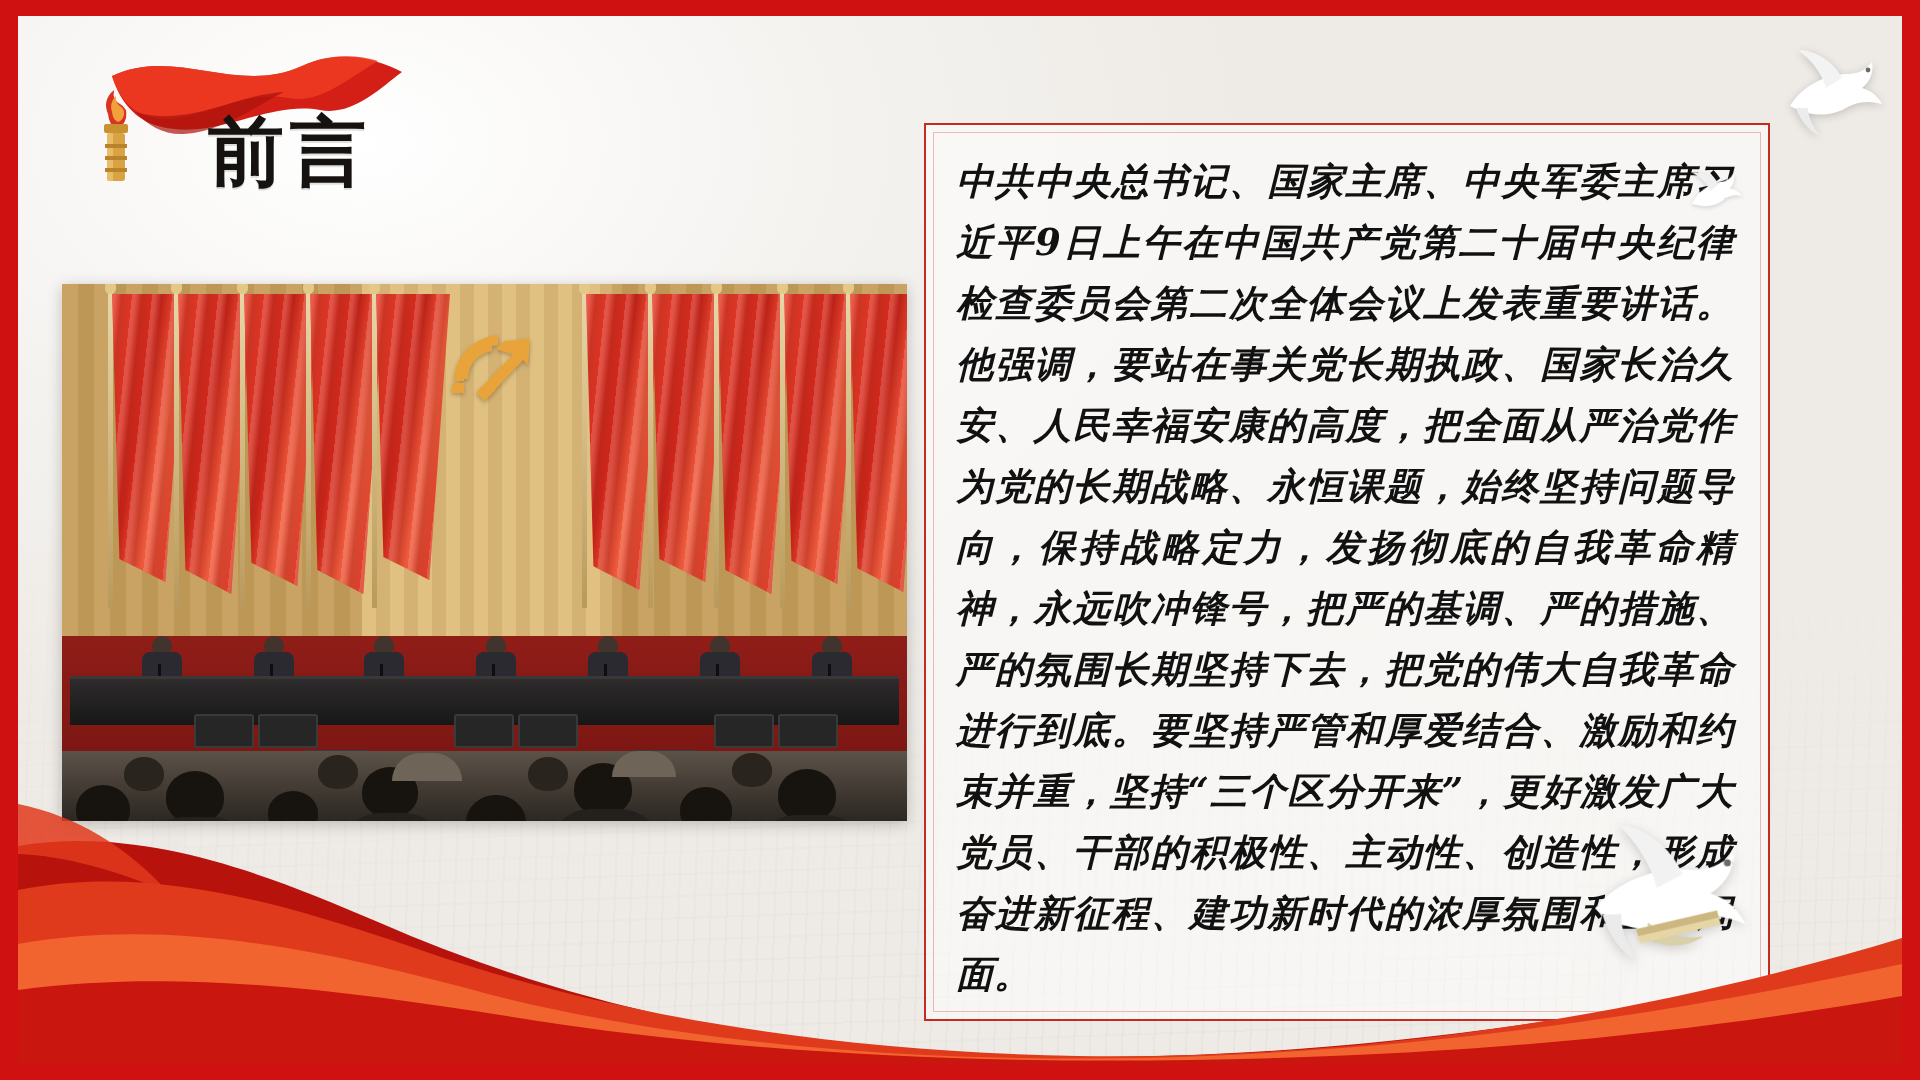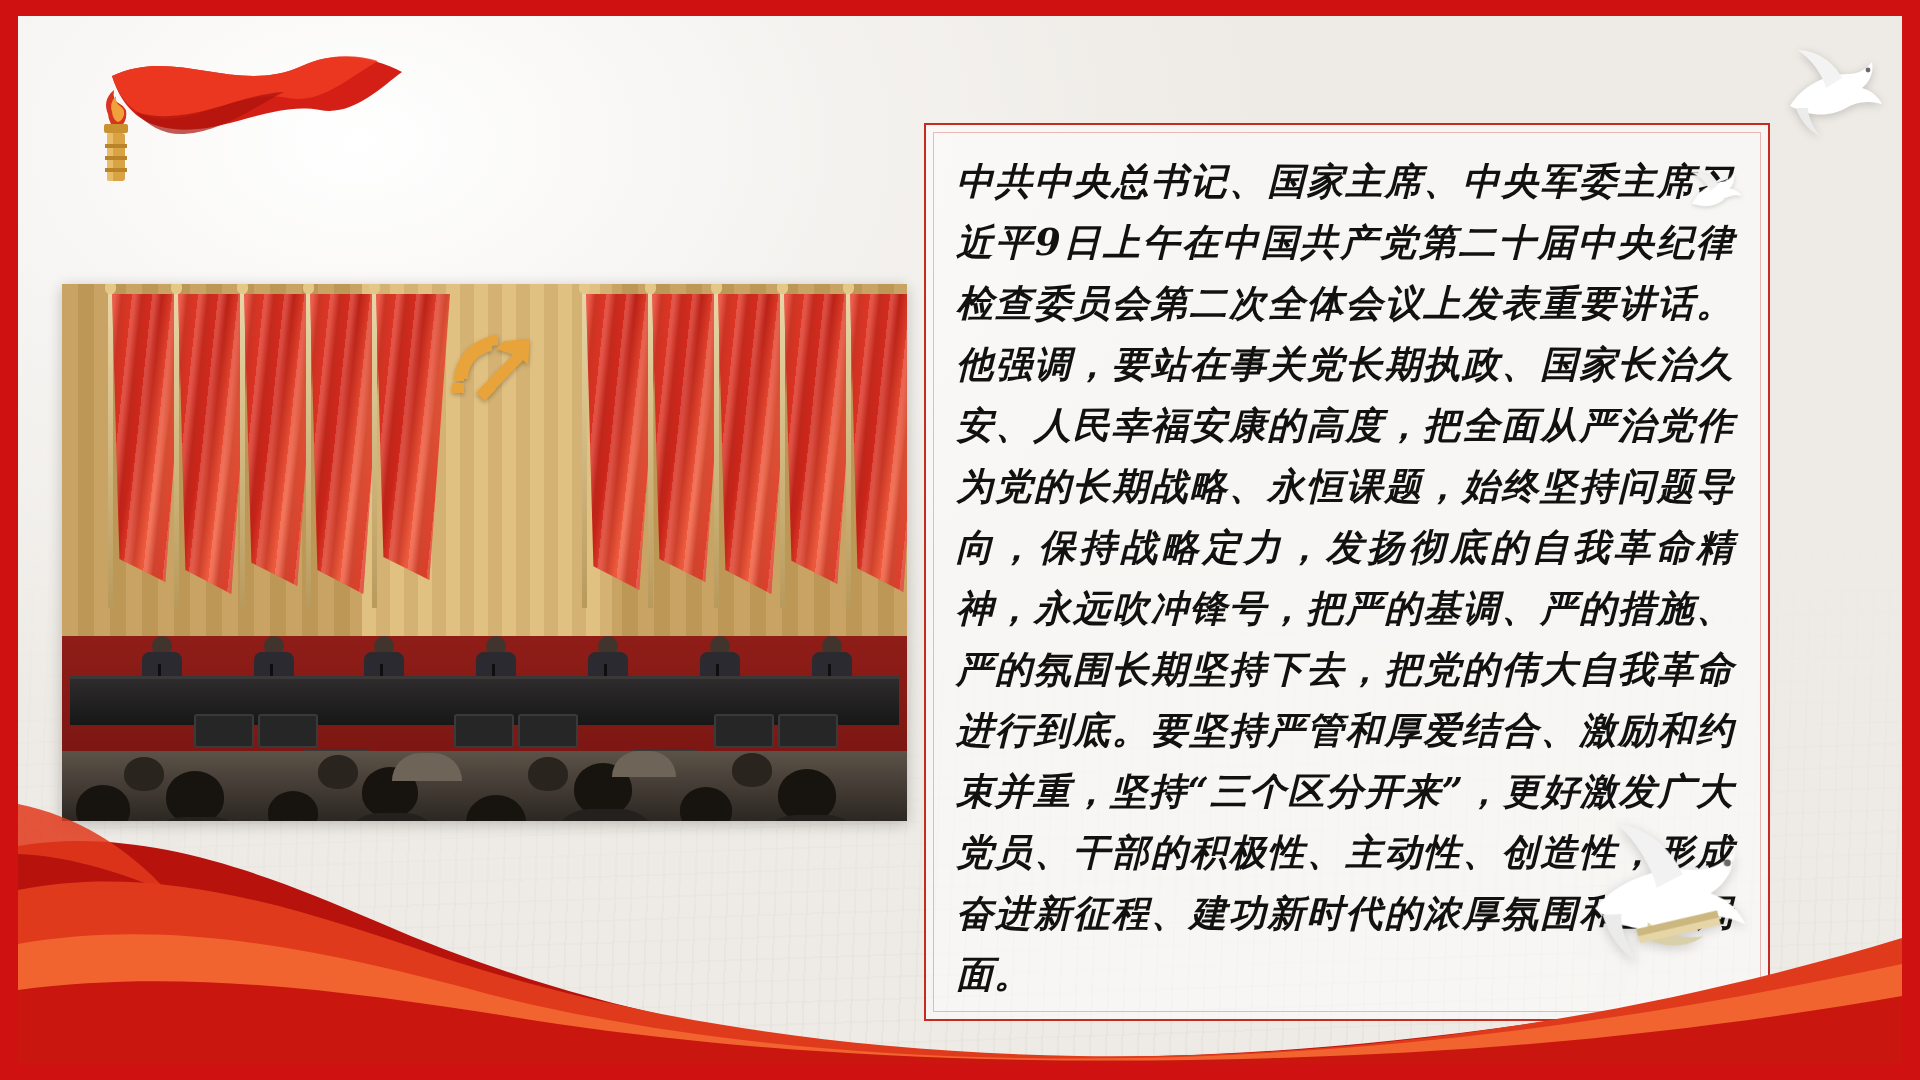--- a/index.html
+++ b/index.html
@@ -310,20 +310,21 @@
         <rect x="29" y="72" width="22" height="4" fill="#b9832a"></rect>
         <rect x="29" y="84" width="22" height="4" fill="#b9832a"></rect>
       </svg>
 
       <svg class="ribbon" viewBox="0 0 300 100">
         <path d="M6 22 C70 -8 130 42 196 12 C236 -6 272 6 296 18 C272 36 246 62 214 56 C160 46 110 88 52 72 C30 66 14 48 6 22 Z" fill="#d41f16"></path>
         <path d="M6 22 C70 -8 130 42 196 12 C224 -1 252 1 272 7 C240 26 214 50 182 44 C130 34 86 76 40 62 C24 56 12 42 6 22 Z" fill="#ef3b22" opacity=".85"></path>
         <path d="M30 58 C82 74 132 40 178 38 C150 52 116 78 78 80 C58 81 42 72 30 58 Z" fill="#a9120c" opacity=".7"></path>
       </svg>
 
+      <div class="title-text">前言</div>
     </div>
 
     <div class="photo-frame">
       <div class="photo">
         <div class="wall"></div>
         <div class="wall-center"></div>
 
         <svg class="emblem" viewBox="0 0 110 100">
           <path d="M24 60 C24 40 40 24 58 22 L58 32 C46 34 34 44 34 60 Z" fill="#e8a33a"></path>
           <path d="M20 62 C20 38 40 18 64 16 L64 26 C46 28 30 44 30 62 Z" fill="#e8a33a"></path>

